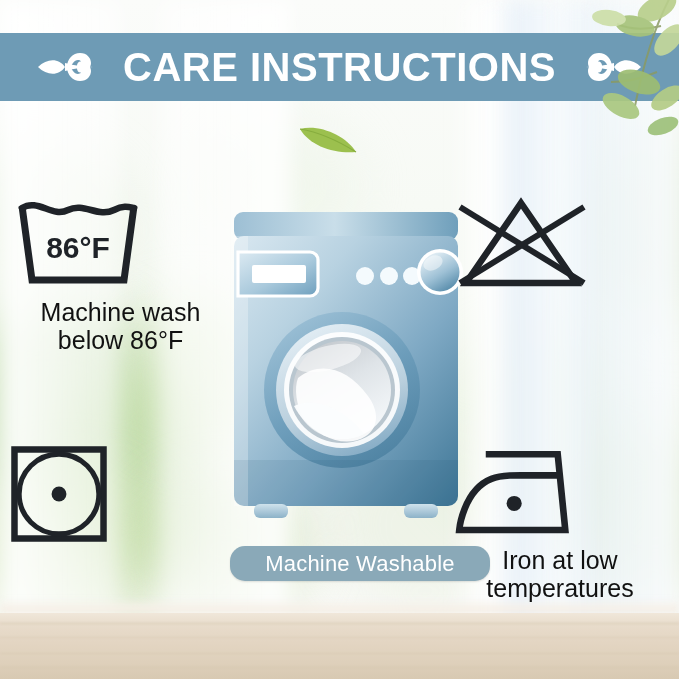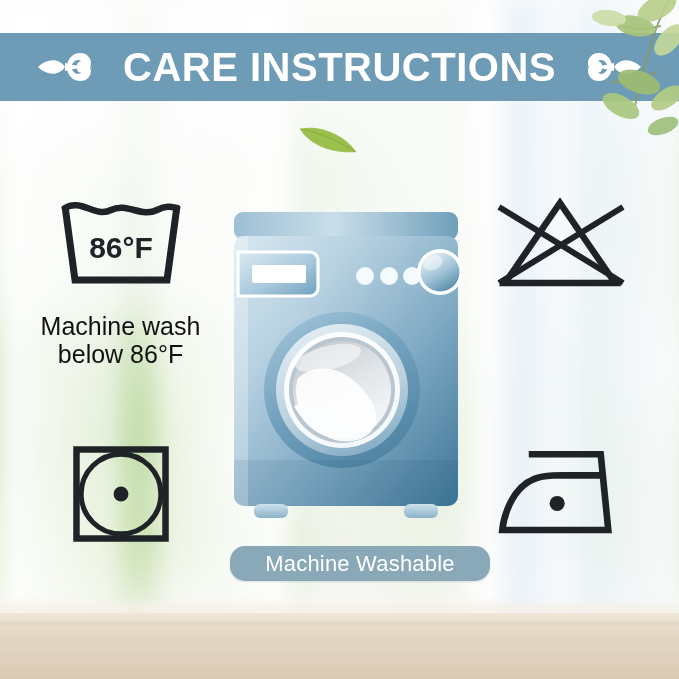--- a/index.html
+++ b/index.html
@@ -26,22 +26,22 @@
                  white-space:nowrap;font-family:"Liberation Sans",sans-serif;}
   .fleur{width:60px;height:44px;flex:0 0 auto;}
   .fleur svg{display:block;}
 
   
   #plant{position:absolute;right:-6px;top:-14px;width:120px;height:150px;pointer-events:none;}
   #leaf-float{position:absolute;left:296px;top:118px;width:64px;height:40px;}
 
   
   .cell{position:absolute;text-align:center;}
-  .cell .glyph{display:flex;align-items:center;justify-content:center;}
-  .cell .label{margin-top:20px;font-size:25px;line-height:1.13;color:#111;white-space:pre-line;}
+  .cell .glyph{display:flex;align-items:center;justify-content:flex-start;}
+  .cell .label{margin-top:6px;font-size:25px;line-height:1.13;color:#111;white-space:pre-line;}
 
   #cell-wash    {left:8px;  top:196px; width:225px;}
   #cell-bleach  {left:446px;top:193px; width:228px;}
   #cell-dry     {left:8px;  top:443px; width:225px;}
   #cell-iron    {left:446px;top:448px; width:228px;}
 
   
   #machine{position:absolute;left:228px;top:210px;width:236px;height:330px;}
 
   
@@ -257,15 +257,17 @@
     </div>
   </div>
 
   <div class="cell" id="cell-iron">
     <div class="glyph">
       <svg viewBox="0 0 150 96" width="142" height="92">
         <path d="M42 6 H118 L126 86 H14 C14 86, 18 44, 48 32 C58 28, 66 28, 118 28" fill="none" stroke="#1f2328" stroke-width="7" stroke-linejoin="miter"></path>
         <circle cx="72" cy="58" r="8" fill="#1f2328"></circle>
       </svg>
     </div>
+    <div class="label">Iron at low
+temperatures</div>
   </div>
 
 </div>
 
 </body></html>

